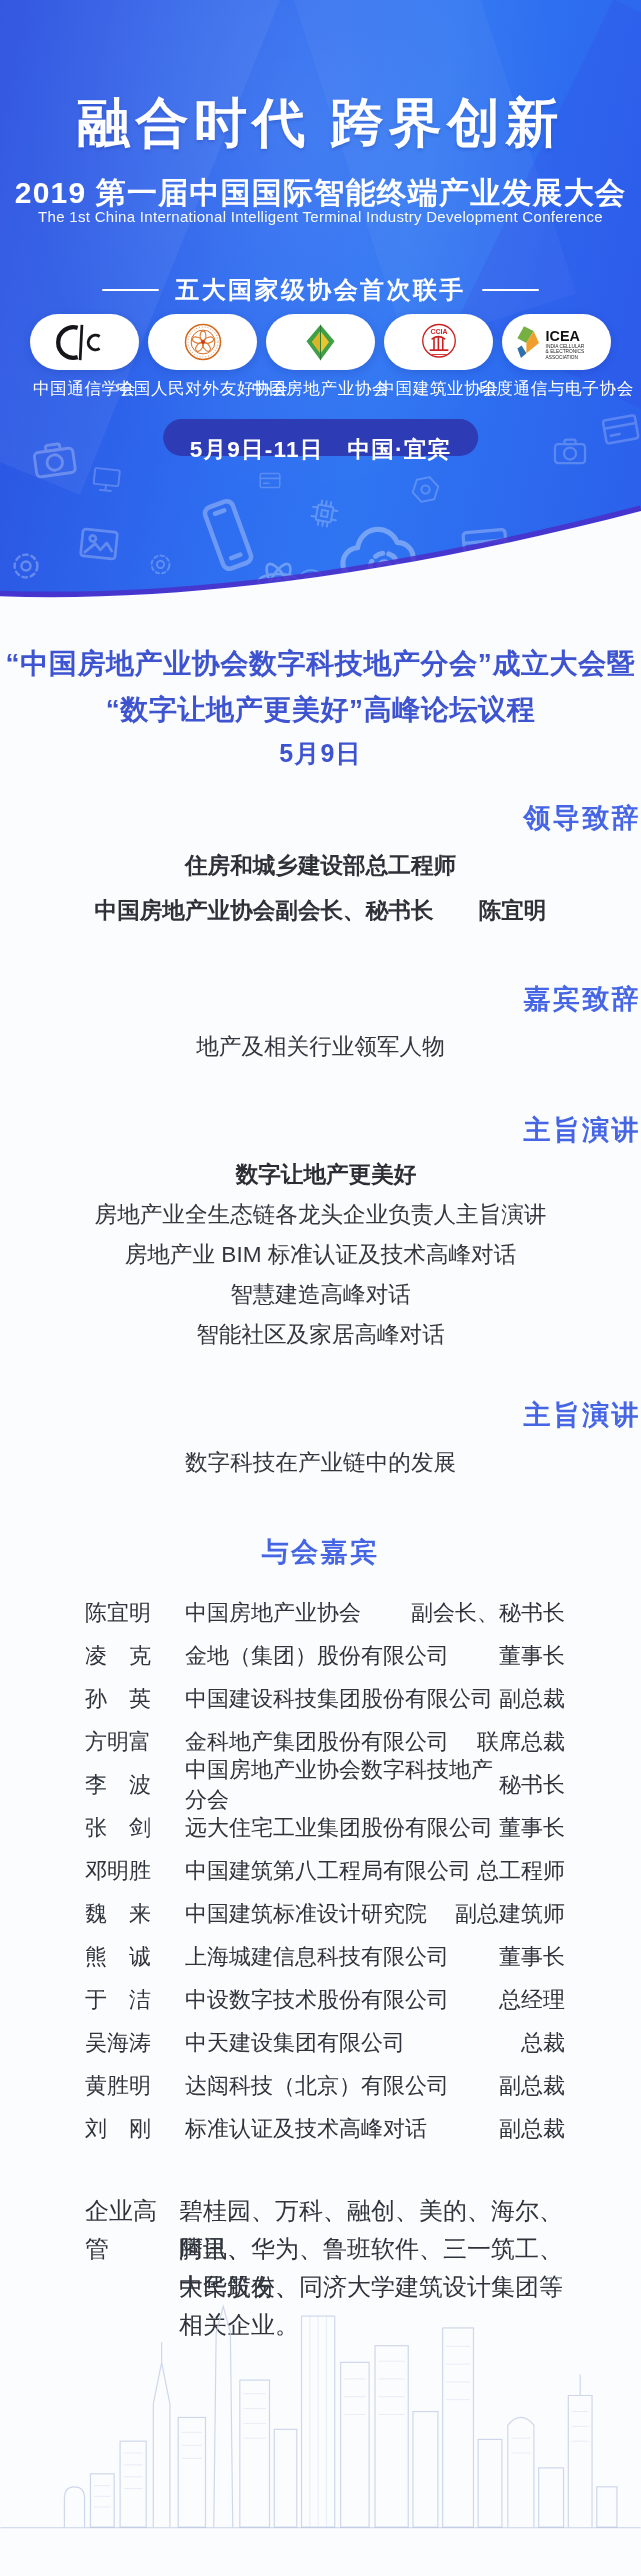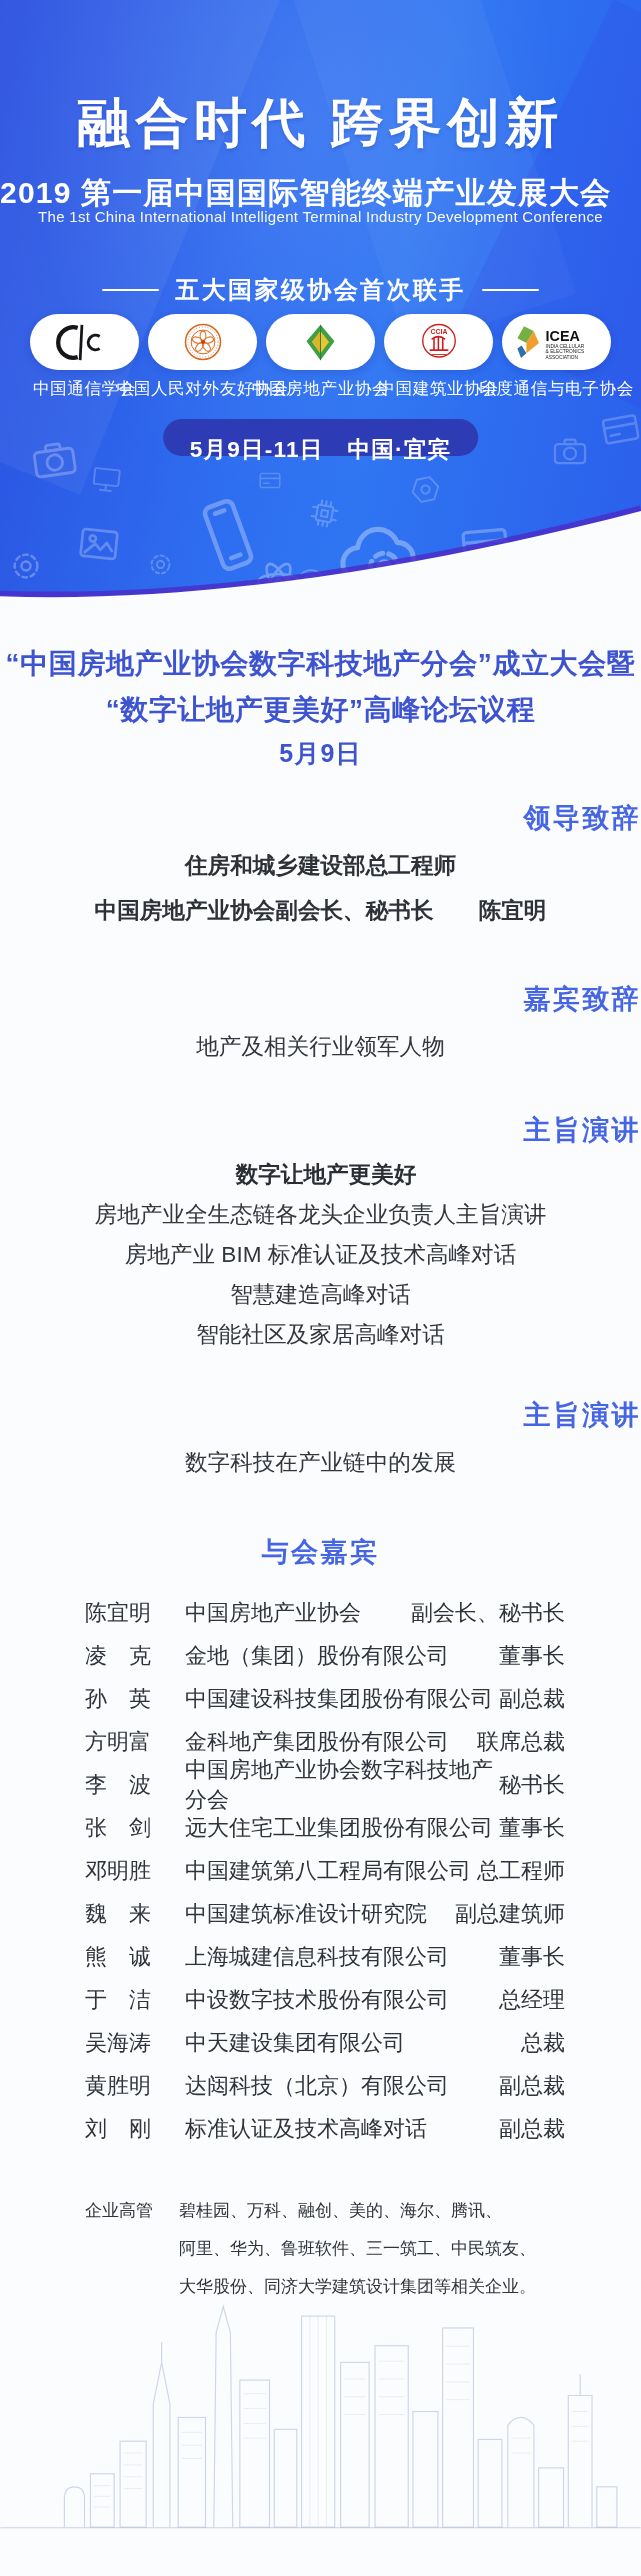--- a/index.html
+++ b/index.html
@@ -11,21 +11,21 @@
     background:
       radial-gradient(ellipse at 46% 20%, rgba(255,255,255,.10), transparent 55%),
       linear-gradient(102deg,#2a4fdf 0%,#2e6df0 42%,#2f75f2 60%,#2b5feb 100%);}
   .streak{position:absolute;background:rgba(255,255,255,.055);}
   .streak.s1{left:-83px;top:-71px;width:273px;height:534px;transform:rotate(22deg);}
   .streak.s2{left:333px;top:-119px;width:178px;height:451px;transform:rotate(-18deg);background:rgba(255,255,255,.04);}
   .streak.s3{left:523px;top:36px;width:249px;height:356px;transform:rotate(26deg);background:rgba(60,40,220,.12);}
 
   .h-title{position:absolute;left:0;top:88px;width:100%;text-align:center;color:#fff;
     font-size:53px;font-weight:700;letter-spacing:5.3px;z-index:6;text-shadow:0 1.8px 3.6px rgba(20,40,140,.25);}
-  .h-sub{position:absolute;left:0;top:173px;width:100%;text-align:left;color:#fff;
+  .h-sub{position:absolute;left:0;top:173px;width:100%;text-align:center;color:#fff;
     font-size:30px;font-weight:600;letter-spacing:1.2px;z-index:6;}
   .h-en{position:absolute;left:0;top:208px;width:100%;text-align:center;color:rgba(255,255,255,.96);
     font-size:15px;letter-spacing:0.3px;z-index:6;}
   .h-banner{position:absolute;left:0;top:274px;width:100%;display:flex;align-items:center;justify-content:center;z-index:6;}
   .banner-line{width:57px;height:2.4px;background:#fff;border-radius:1.2px;margin:0 16.6px;}
   .h-banner .txt{color:#fff;font-size:24px;font-weight:600;letter-spacing:2.4px;}
 
   .logos{position:absolute;left:0;top:314px;width:641px;padding:0 30px;box-sizing:border-box;
     display:flex;justify-content:space-between;z-index:6;}
   .logo-col{width:109px;position:relative;}
@@ -55,21 +55,21 @@
   .sec-line.bold{font-weight:700;color:#2a2d33;padding-left:11px;}
   .sec-0 .sec-line{font-weight:600;color:#2e3138;}
 
   .guests-heading{top:1534px;font-size:27px;color:#4565e4;font-weight:700;letter-spacing:2.4px;font-family:Liberation Serif, serif;}
   .guest-list{position:absolute;top:1591px;left:85px;width:480px;}
   .guest-row{display:flex;align-items:center;height:43px;font-size:22px;color:#2f333b;}
   .guest-name{width:100px;flex:0 0 auto;text-align:left;}
   .guest-org{flex:1 1 auto;text-align:left;}
   .guest-title{flex:0 0 auto;text-align:right;white-space:nowrap;}
 
-  .exec{position:absolute;top:2192px;left:85px;width:482px;display:flex;font-size:17px;color:#2f333b;}
+  .exec{position:absolute;top:2192px;left:85px;width:482px;display:flex;font-size:24px;color:#2f333b;}
   .exec-label{flex:0 0 94px;height:38px;line-height:38px;text-align:left;}
   .exec-lines{flex:1;}
   .exec-line{height:38px;line-height:38px;text-align:left;}
 
   .skyline{position:absolute;left:0;top:2290px;width:641px;height:249px;display:block;}
   .hidden-defs{position:absolute;width:0;height:0;overflow:hidden;}
 </style>
 </head>
 <body>
 

